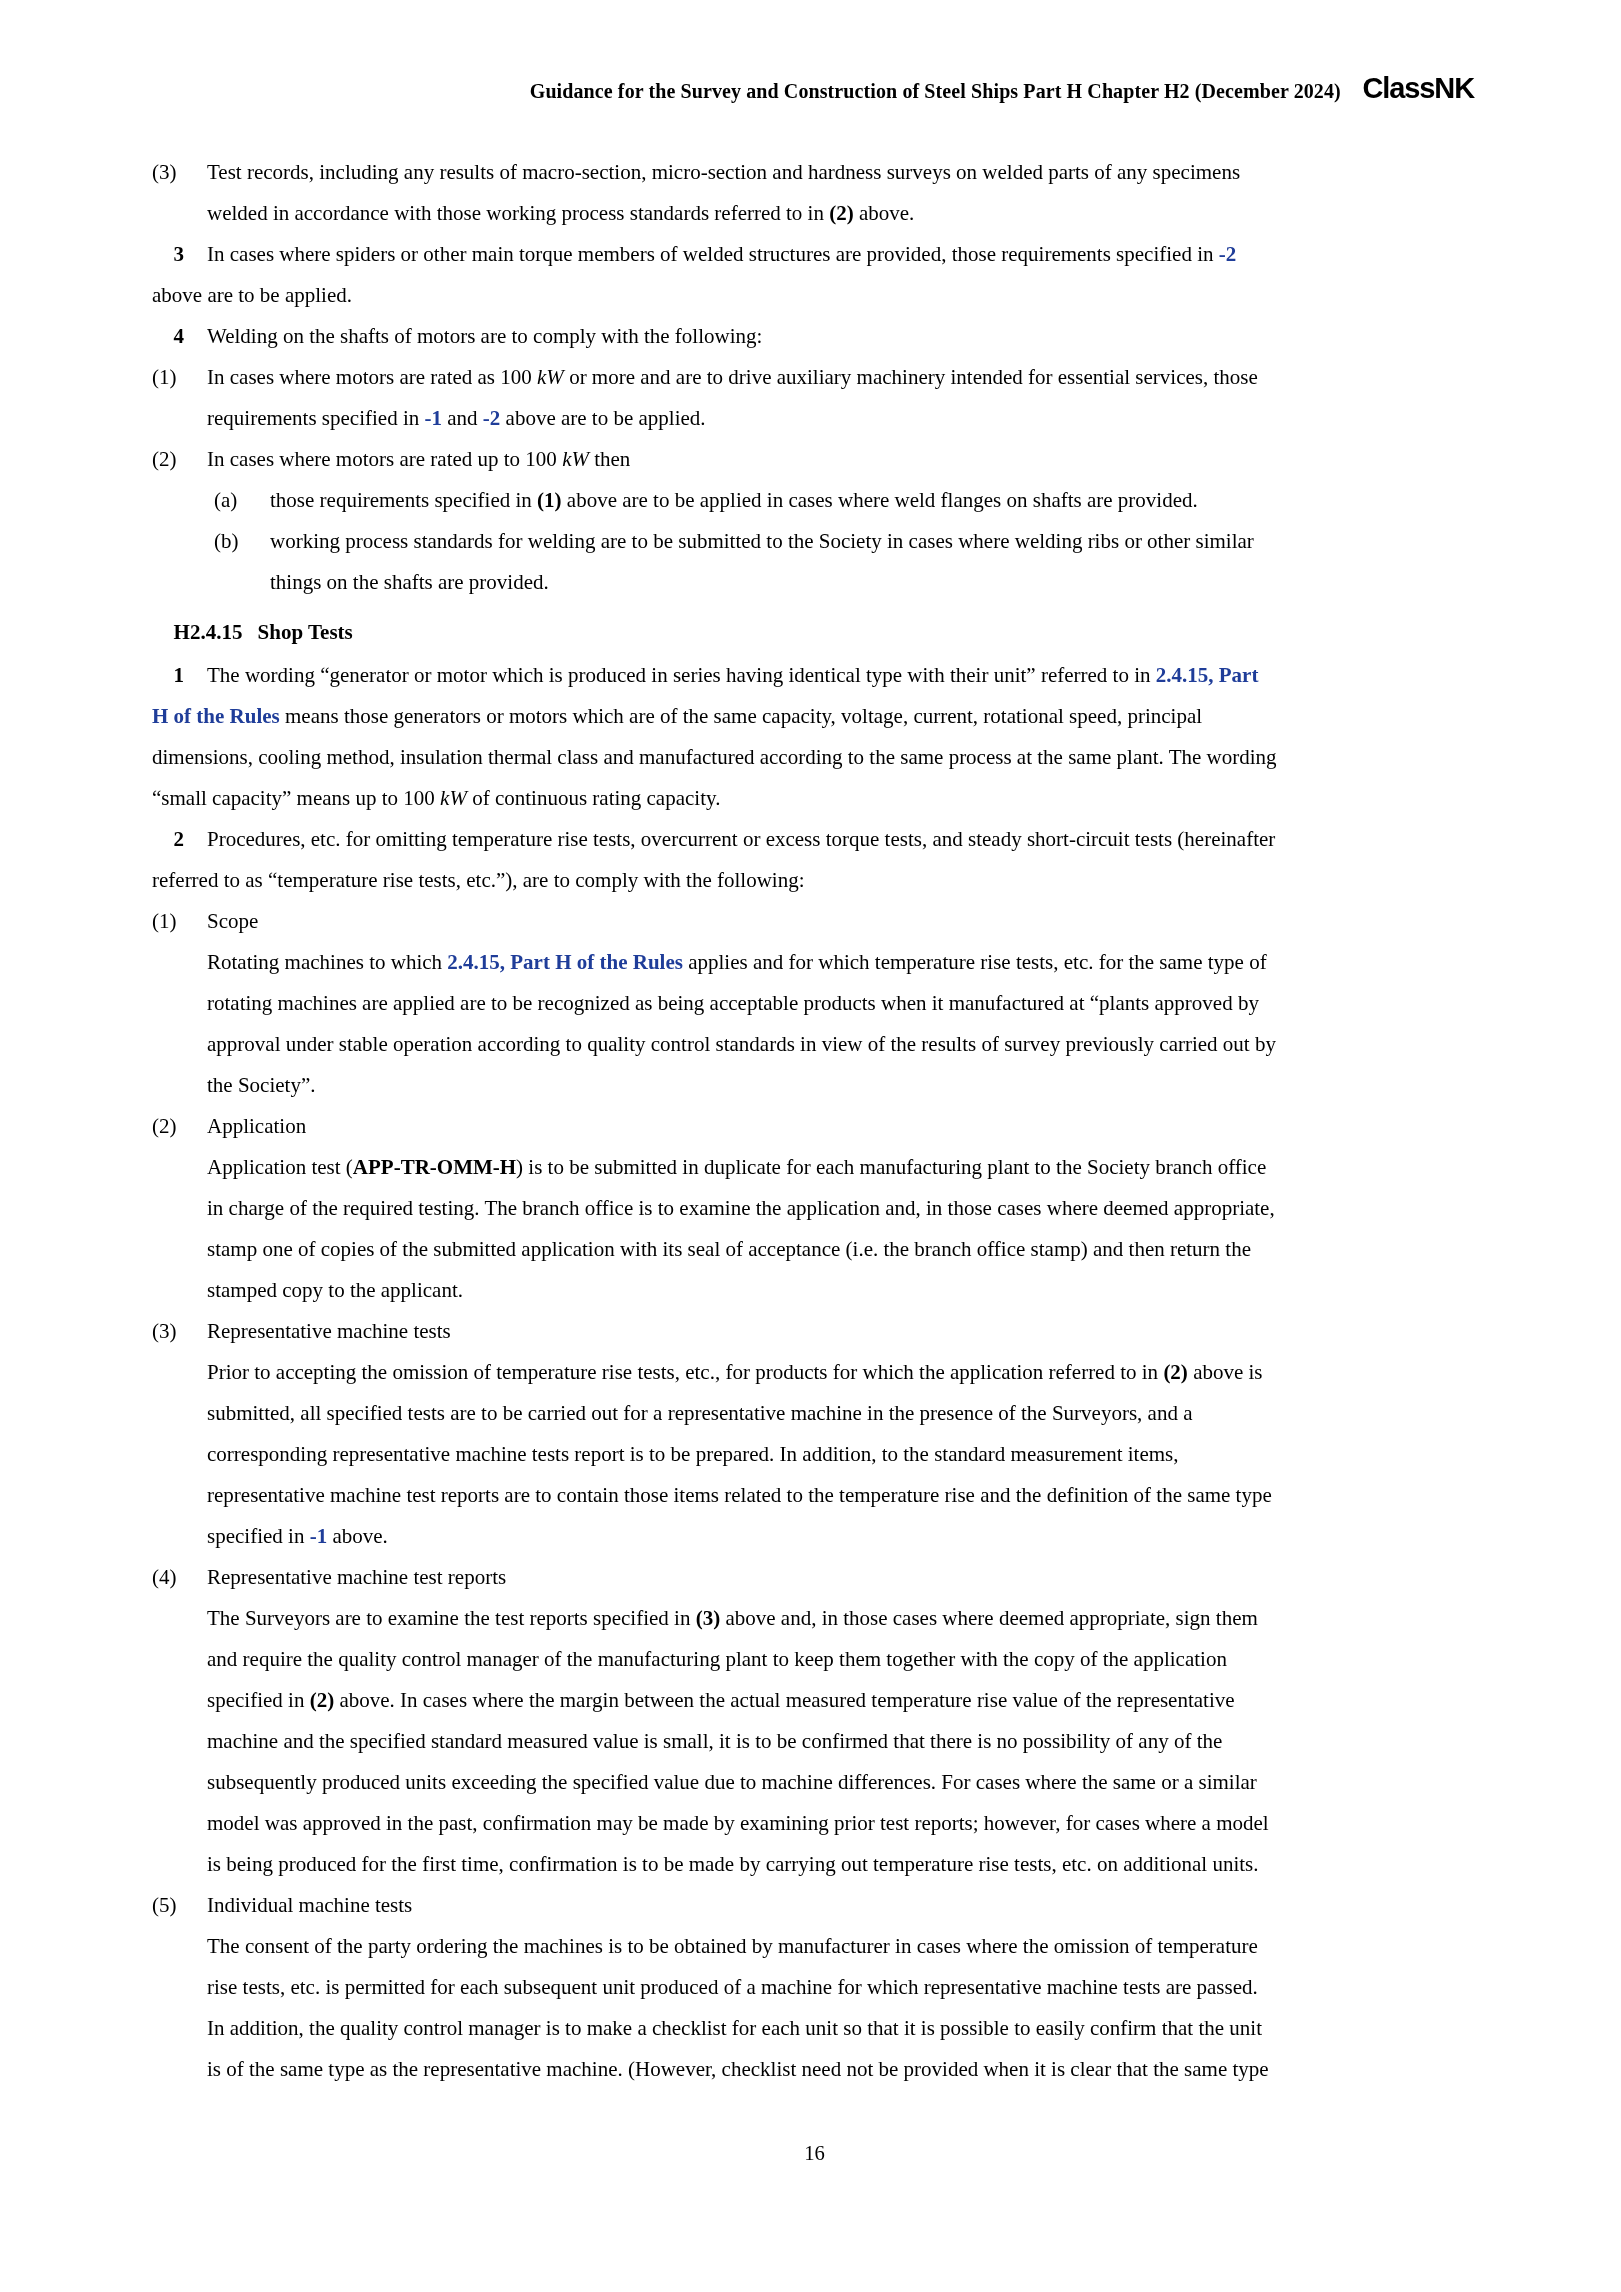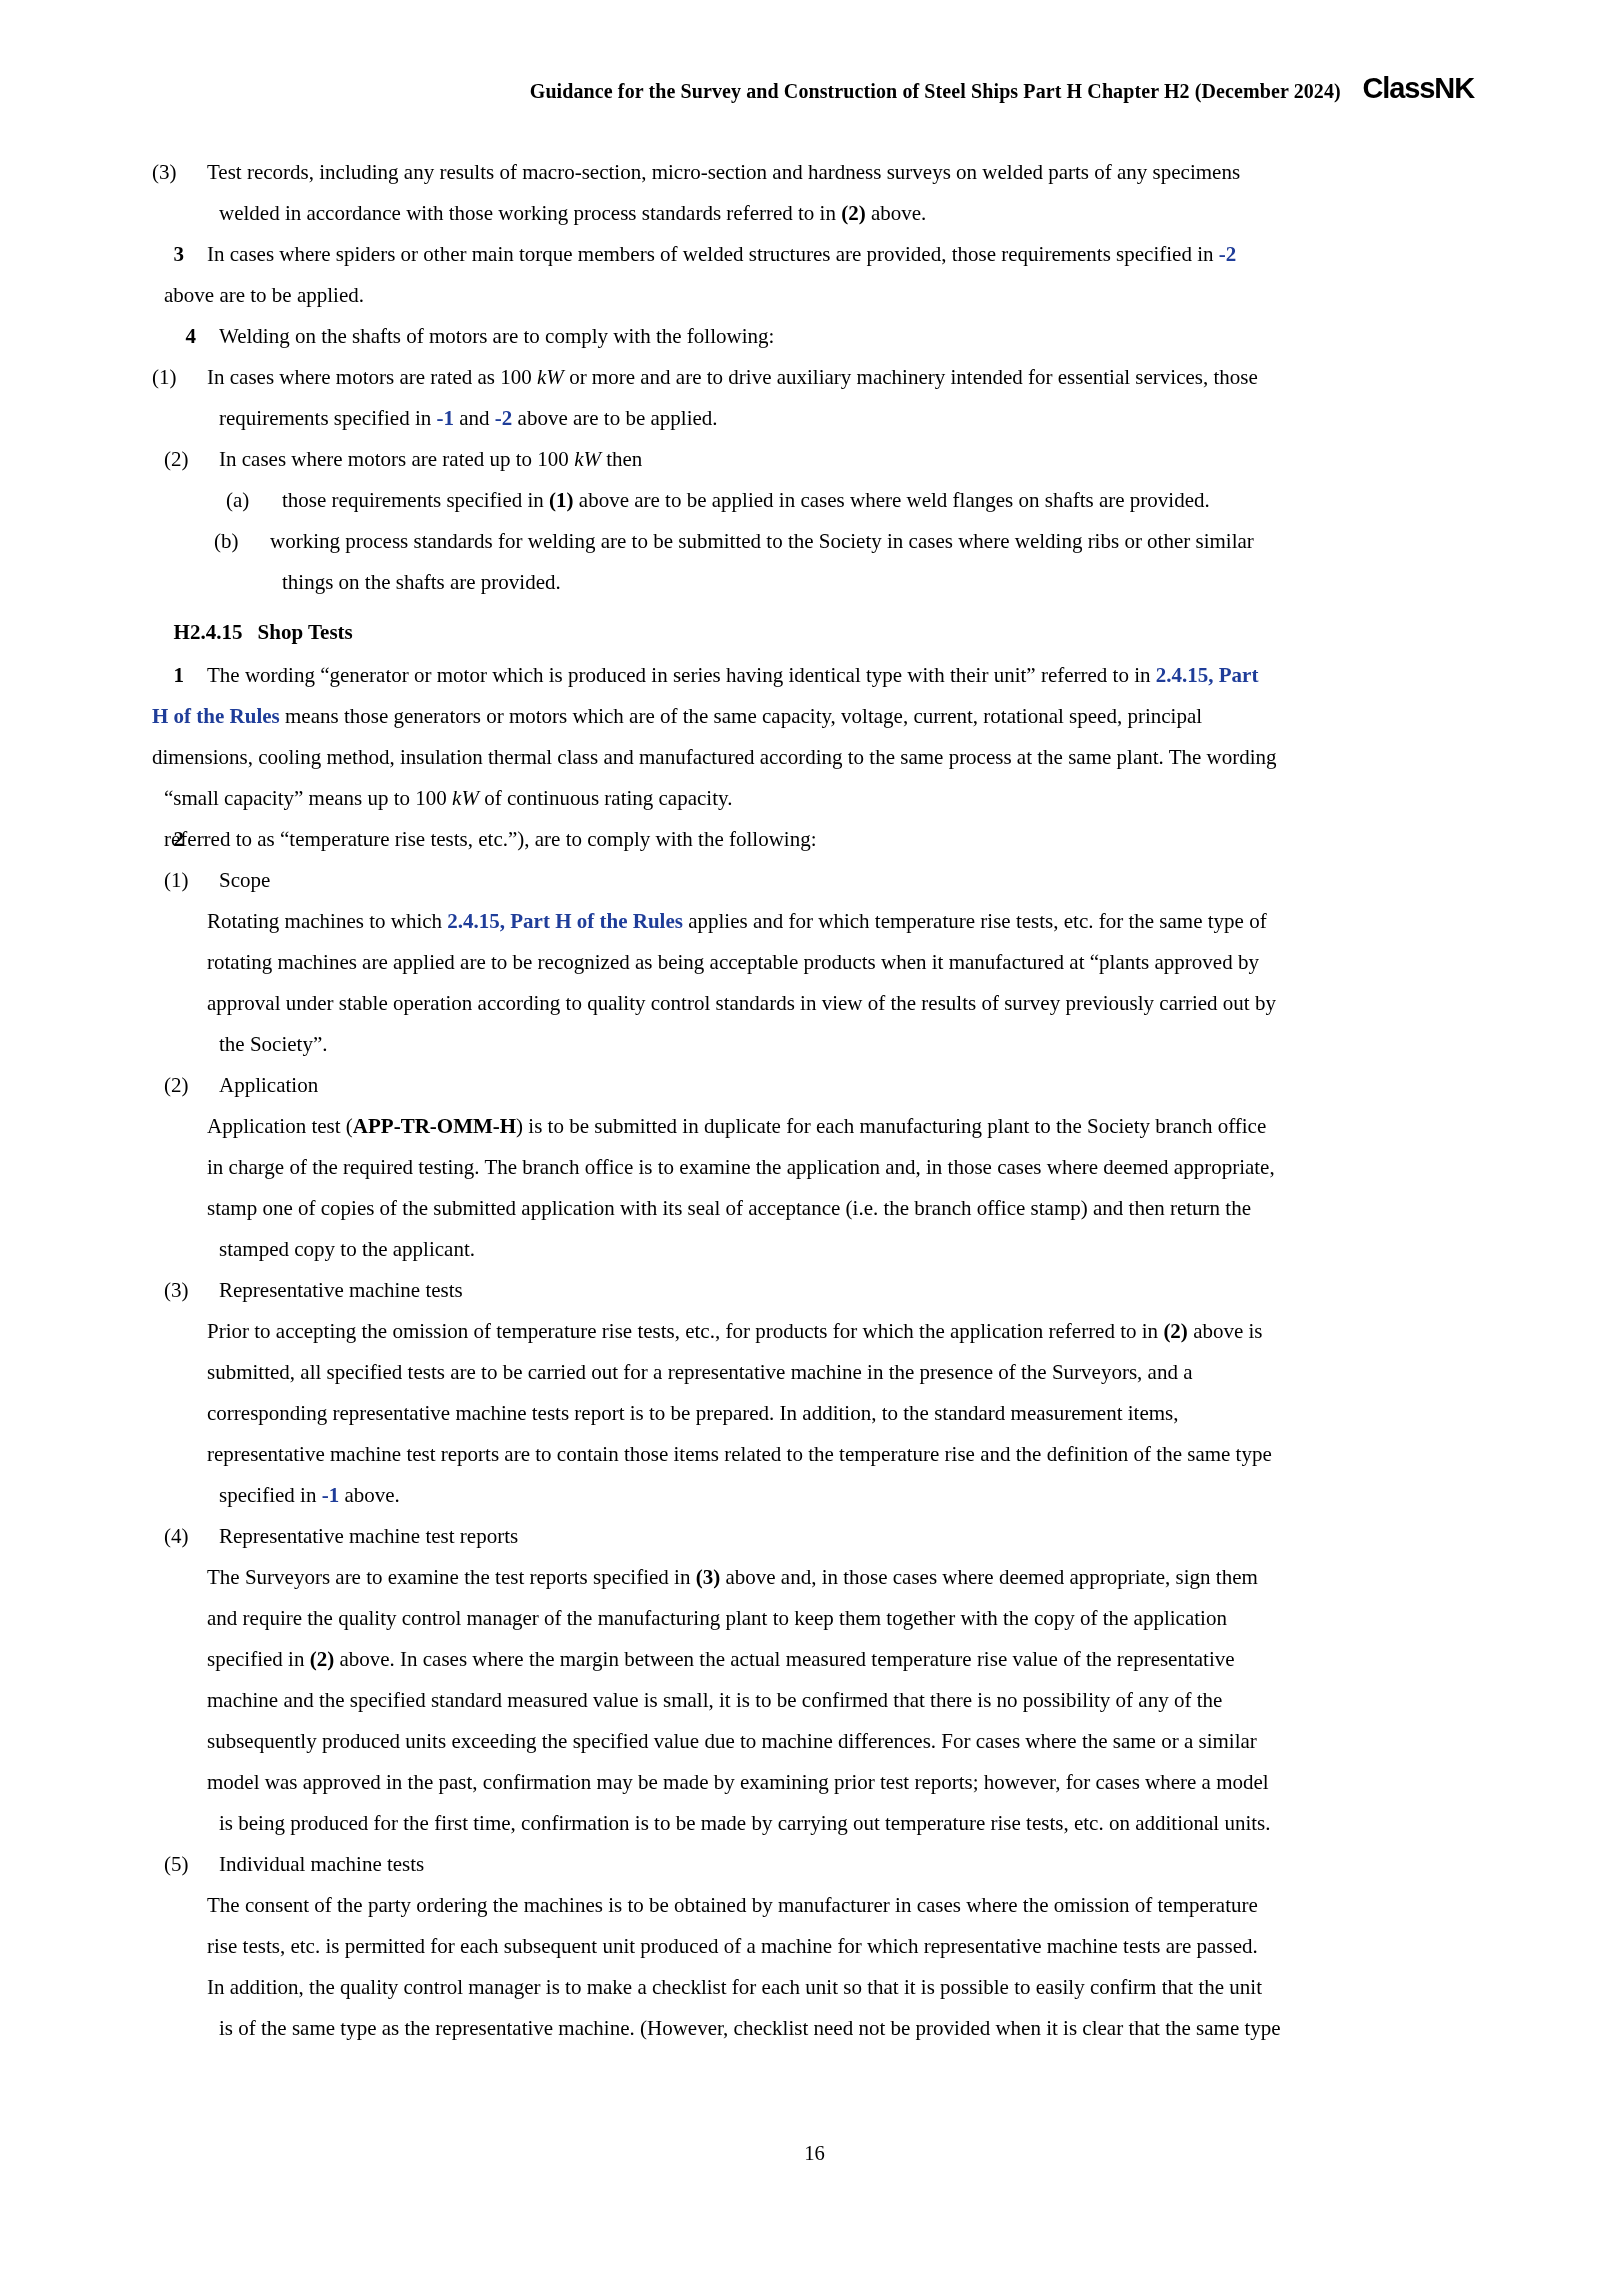--- a/index.html
+++ b/index.html
@@ -110,21 +110,21 @@
     display: inline-block;
     width: 84px;
   }
 
   b, .b { font-weight: bold; }
   i, .it { font-style: italic; }
   .ref {
     color: #1f3d99;
     font-weight: bold;
   }
-  .last-line { text-align: left; margin-left: 12px; }
+  .last-line { text-align: left; }
 
   
   .page-footer {
     position: absolute;
     left: 8px;
     right: 0;
     top: 2142px;
     text-align: center;
     font-size: 20.6px;
     font-family: "Liberation Serif", "DejaVu Serif", serif;
@@ -187,21 +187,21 @@
     </div>
     <div class="para flush">
       <span class="ref">H of the Rules</span><span> means those generators or motors which are of the same capacity, voltage, current, rotational speed, principal</span>
     </div>
     <div class="para flush">dimensions, cooling method, insulation thermal class and manufactured according to the same process at the same plant. The wording</div>
     <div class="para flush last-line">
       <span>“small capacity” means up to 100 </span><i>kW</i><span> of continuous rating capacity.</span>
     </div>
 
     <div class="para lvl-num">
-      <span class="lbl">2</span>
+      <span class="lbl">2</span><span>Procedures, etc. for omitting temperature rise tests, overcurrent or excess torque tests, and steady short-circuit tests (hereinafter</span>
     </div>
     <div class="para flush last-line">referred to as “temperature rise tests, etc.”), are to comply with the following:</div>
 
     <div class="para lvl-paren last-line">
       <span class="lbl">(1)</span><span>Scope</span>
     </div>
     <div class="para lvl-paren-body">
       <span>Rotating machines to which </span><span class="ref">2.4.15, Part H of the Rules</span><span> applies and for which temperature rise tests, etc. for the same type of</span>
     </div>
     <div class="para lvl-paren-body">rotating machines are applied are to be recognized as being acceptable products when it manufactured at “plants approved by</div>

